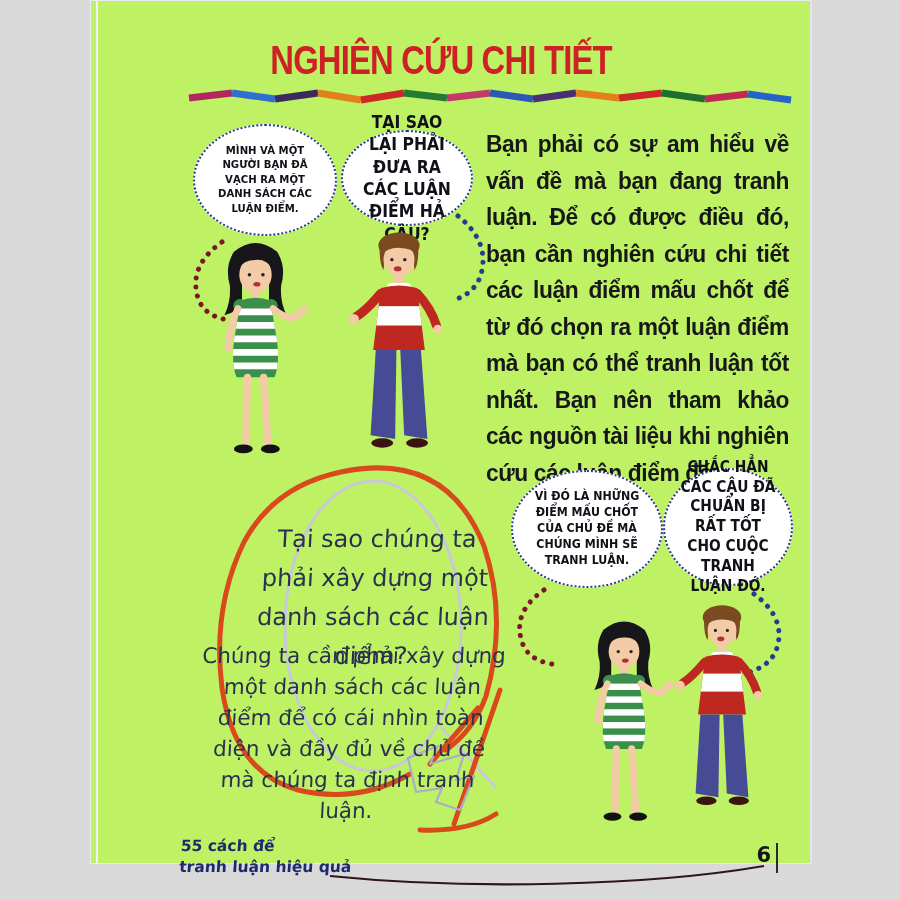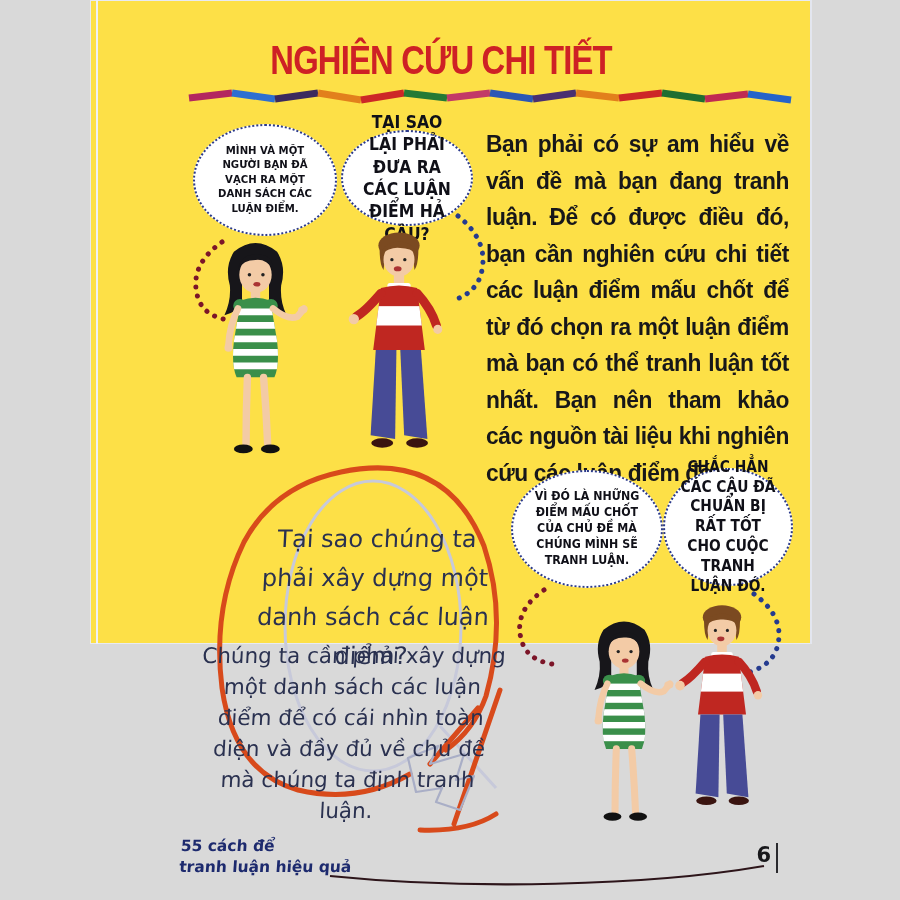--- a/index.html
+++ b/index.html
@@ -1,19 +1,19 @@
 <!DOCTYPE html>
 <html style="--outside_bg: #d9d9d9; --title_red: #ce2125; --body_text: #17171a; --bubble_border_blue: #2b3a8c; --bubble_text: #101018; --trail_red: #7c1528; --trail_blue: #253b8f; --q_ring_orange: #d84a1b; --q_watermark_gray: #c7c9da; --q_text_navy: #2a3150; --footer_blue: #1d2a6e; --footer_line: #2d151a; --skin: #f3cba6; --hair_black: #17161a; --hair_brown: #7b4a21; --dress_green: #3a8f4a; --sweater_red: #bf2721; --jeans_blue: #474b96;"><head>
 <meta charset="utf-8">
 <style>
   html,body{margin:0;padding:0;}
   body{width:900px;height:900px;overflow:hidden;background:#d9d9d9;
        font-family:"DejaVu Sans",sans-serif;}
   .stage{position:relative;width:900px;height:900px;background:var(--outside_bg,#d9d9d9);}
-  .page{position:absolute;left:90px;top:0;width:722px;height:644px;background:#fde047;
+  .page{position:absolute;left:90px;top:0;width:722px;height:864px;background:#bef264;
         box-shadow:0 0 0 1px #e8eaf2 inset;}
   .page:before{content:"";position:absolute;left:6px;top:0;bottom:0;width:2px;background:#eef0f8;}
   .page:after{content:"";position:absolute;right:0px;top:0;bottom:0;width:2px;background:#e3e6ef;}
 
   .title{position:absolute;left:0;right:20px;top:38px;text-align:center;
          font-family:"Liberation Sans",sans-serif;font-weight:900;font-size:40px;
          color:var(--title_red,#ce2125);letter-spacing:-1px;
          transform:scaleX(.82);transform-origin:center;white-space:nowrap;}
 
   .wave{position:absolute;left:95px;top:88px;}

